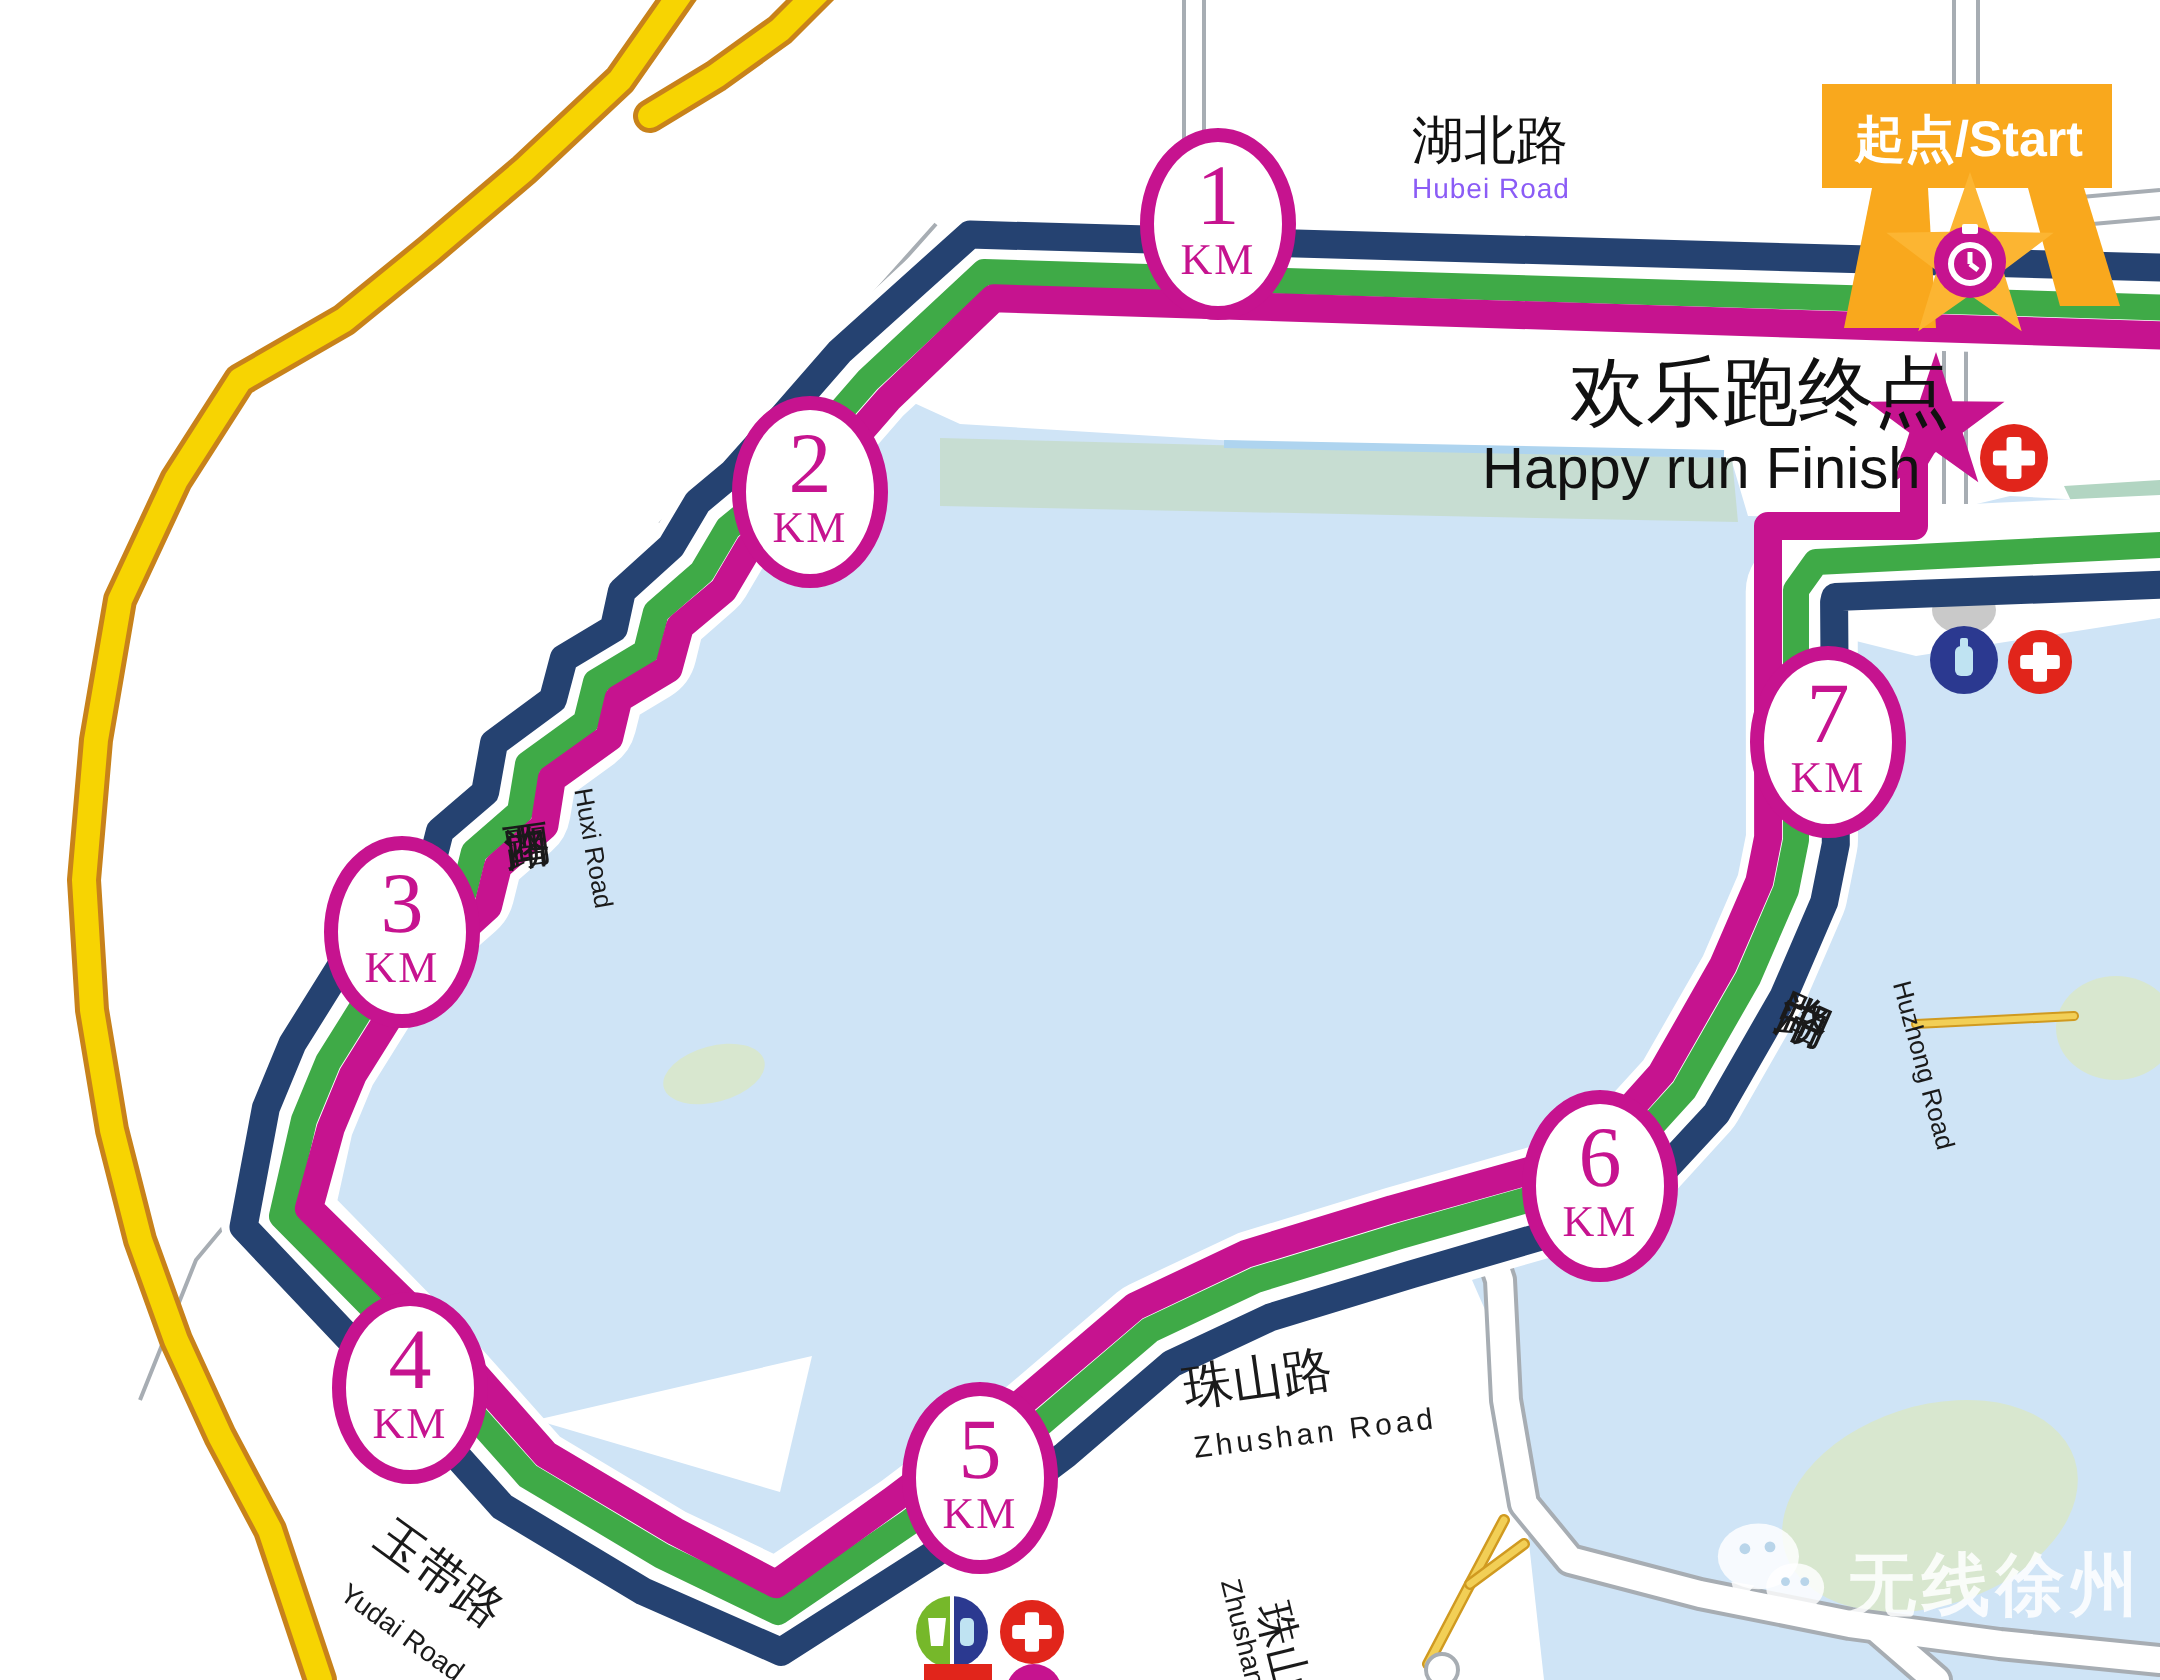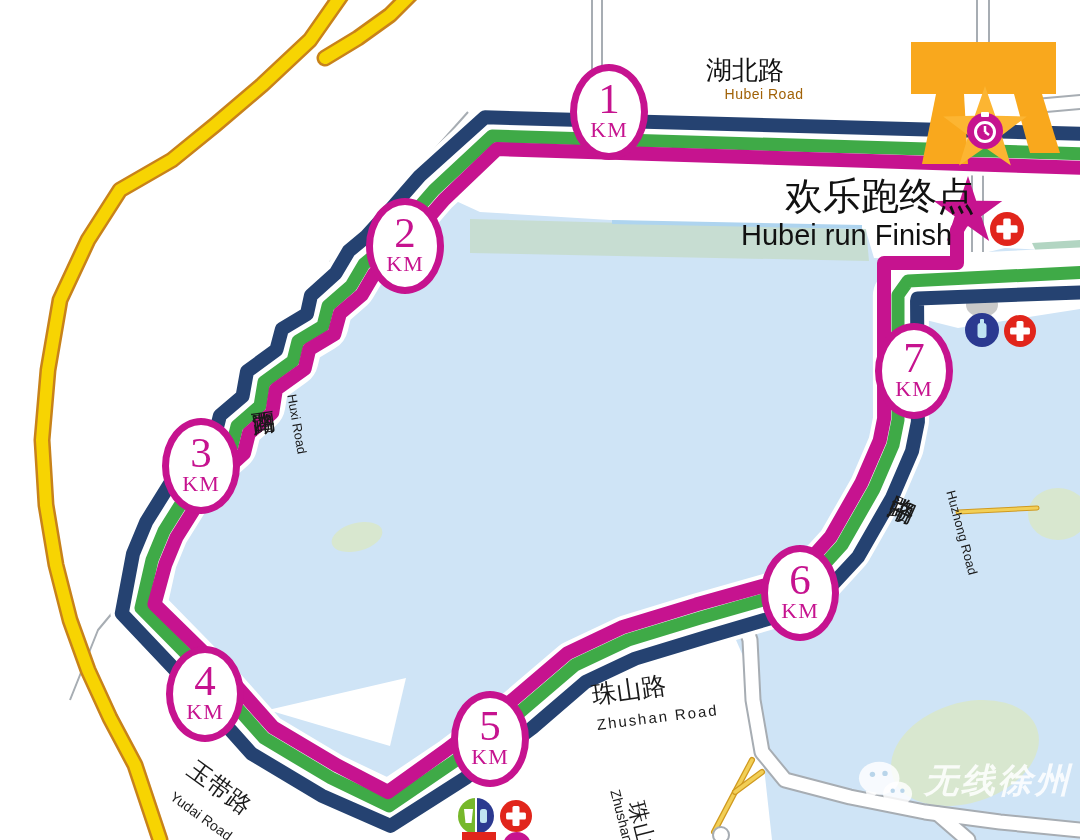--- a/index.html
+++ b/index.html
@@ -10,30 +10,30 @@
   .lbl{position:absolute;white-space:nowrap;color:#1a1a1a;transform-origin:0 0;line-height:1.05;}
   .vert{writing-mode:vertical-rl;text-orientation:upright;}
   .km{position:absolute;width:64px;height:82px;background:#fff;border:7px solid #c6138f;
       border-radius:50%;display:flex;flex-direction:column;align-items:center;justify-content:center;z-index:6;}
   .km .n{font-family:"Liberation Serif",serif;font-size:43px;color:#c6138f;line-height:.85;}
   .km .u{font-family:Liberation Serif, serif;font-size:22px;color:#c6138f;letter-spacing:1px;}
   .banner-text{position:absolute;left:913px;top:53px;width:143px;text-align:center;
       font-size:25px;font-weight:bold;color:#ffffff;z-index:8;}
   .hubei-cn{position:absolute;left:706px;top:57px;width:116px;
       font-size:26px;font-weight:500;color:#111;}
-  .hubei-en{position:absolute;left:706px;top:87px;width:116px;text-align:center;
-      font-size:14px;color:#a16207;letter-spacing:.5px;}
+  .hubei-en{position:absolute;left:706px;top:87px;width:116px;
+      font-size:14px;color:#8b5cf6;letter-spacing:.5px;}
   .finish-cn{position:absolute;left:785px;top:171px;font-size:38px;font-weight:500;color:#111;z-index:7;}
   .finish-en{position:absolute;left:741px;top:219px;font-size:29px;color:#111;z-index:7;}
   .lake-name{position:absolute;left:492px;top:344px;font-size:38px;font-weight:500;
       letter-spacing:6px;color:#1a1a1a;}
   .music{position:absolute;left:974px;top:352px;font-size:37px;font-weight:500;color:#111;}
   .watermark{position:absolute;left:856px;top:758px;display:flex;align-items:flex-start;z-index:9;}
   .watermark .wm-text{font-size:34px;font-weight:bold;color:rgba(255,255,255,.85);
-      letter-spacing:3px;margin-left:10px;margin-top:0;font-style:italic;}
+      letter-spacing:3px;margin-left:10px;margin-top:12px;}
 </style>
 </head>
 <body>
 
 <div id="stage">
   <svg id="map-svg" width="1080" height="840" viewBox="0 0 1080 840">
       <polygon points="1080,252 1005,248 955,260 874,258 866,231 610,220 480,212 445,196 452.0979583012713,205.76273787530084 424.9691037345688,236.90947236637044 396.53670459836866,268.39360230160196 382.18355987347877,279.66391235699473 369.4428071029549,301.35782752094826 348.46039157677245,318.54481472661666 342.2835304170532,340.28794788115437 317.2835304170532,355.28794788115437 312.8820719173524,374.4425896416289 284.40265430085174,394.63850060252156 280.9446881653328,417.71836326698264 257.46039157677245,438.54481472661666 252.5135620299157,458.4576792720314 223.52421345651436,485.39822986576667 208.69566555812503,504.71425383396735 185.33786715280718,541.9861469755849 174.86471318720302,567.2941682779426 164.08676780378659,601.4424736085897 233.5161503541724,667.5931576234174 279.29886846680256,719.5082552571296 342.3794372677466,756.8692544506963 387.21773083533355,782.0662682261066 441.0124414258972,741.4974820821504 504.9735792717805,693.2861901233732 561.9693428622792,644.8455470290269 619.3514823606858,617.6124333023333 693.2113487143882,594.9801343678473 795.4365903730206,565.9149040706244 736,640 750,672 763,758 772,840 1080,840" fill="#cfe4f6"></polygon>
       <polygon points="470,219 866,229 869,261 470,253" fill="#c7ddd2"></polygon>
       <polyline points="612,222 862,227" fill="none" stroke="#aed4ef" stroke-width="4" stroke-linejoin="round" stroke-linecap="butt"></polyline>
       <polygon points="1032,243 1080,240 1080,266 1042,264" fill="#b2d5c2"></polygon>
@@ -99,24 +99,25 @@
       <rect x="980" y="319" width="4" height="5" rx="1" fill="#bfe3f2"></rect>
       <path d="M 476 798 A 18 18 0 0 0 476 834 Z" fill="#76b82a"></path>
       <path d="M 476 798 A 18 18 0 0 1 476 834 Z" fill="#2b3990"></path>
       <rect x="475" y="798" width="2" height="36" fill="#fff"></rect>
       <polygon points="464,809 473,809 471.5,823 465.5,823" fill="#fff"></polygon>
       <rect x="480" y="809" width="7" height="14" rx="2.5" fill="#bfe3f2"></rect>
       <rect x="462" y="832" width="34" height="8" fill="#e1251b"></rect>
       <circle cx="517" cy="846" r="14" fill="#c6138f"></circle>
     </svg>
 
+  <div class="banner-text">起点/Start</div>
   <div class="lbl hubei-cn">湖北路</div>
   <div class="lbl hubei-en">Hubei Road</div>
   <div class="finish-cn">欢乐跑终点</div>
-  <div class="finish-en">Hubei run Finish</div>
+  <div class="finish-en">Happy run Finish</div>
 
   <div class="watermark">
     <svg width="58" height="54" viewBox="0 0 60 54">
       <ellipse cx="24" cy="20" rx="21" ry="17" fill="rgba(255,255,255,.82)"></ellipse>
       <polygon points="10,33 13,45 22,35" fill="rgba(255,255,255,.82)"></polygon>
       <ellipse cx="43" cy="36" rx="15" ry="12.5" fill="rgba(255,255,255,.82)"></ellipse>
       <polygon points="52,45 57,52 46,47" fill="rgba(255,255,255,.82)"></polygon>
       <circle cx="17" cy="16" r="2.8" fill="#b9d5ea"></circle>
         <circle cx="30" cy="15" r="2.8" fill="#b9d5ea"></circle>
       <circle cx="38" cy="33" r="2.3" fill="#b9d5ea"></circle>

